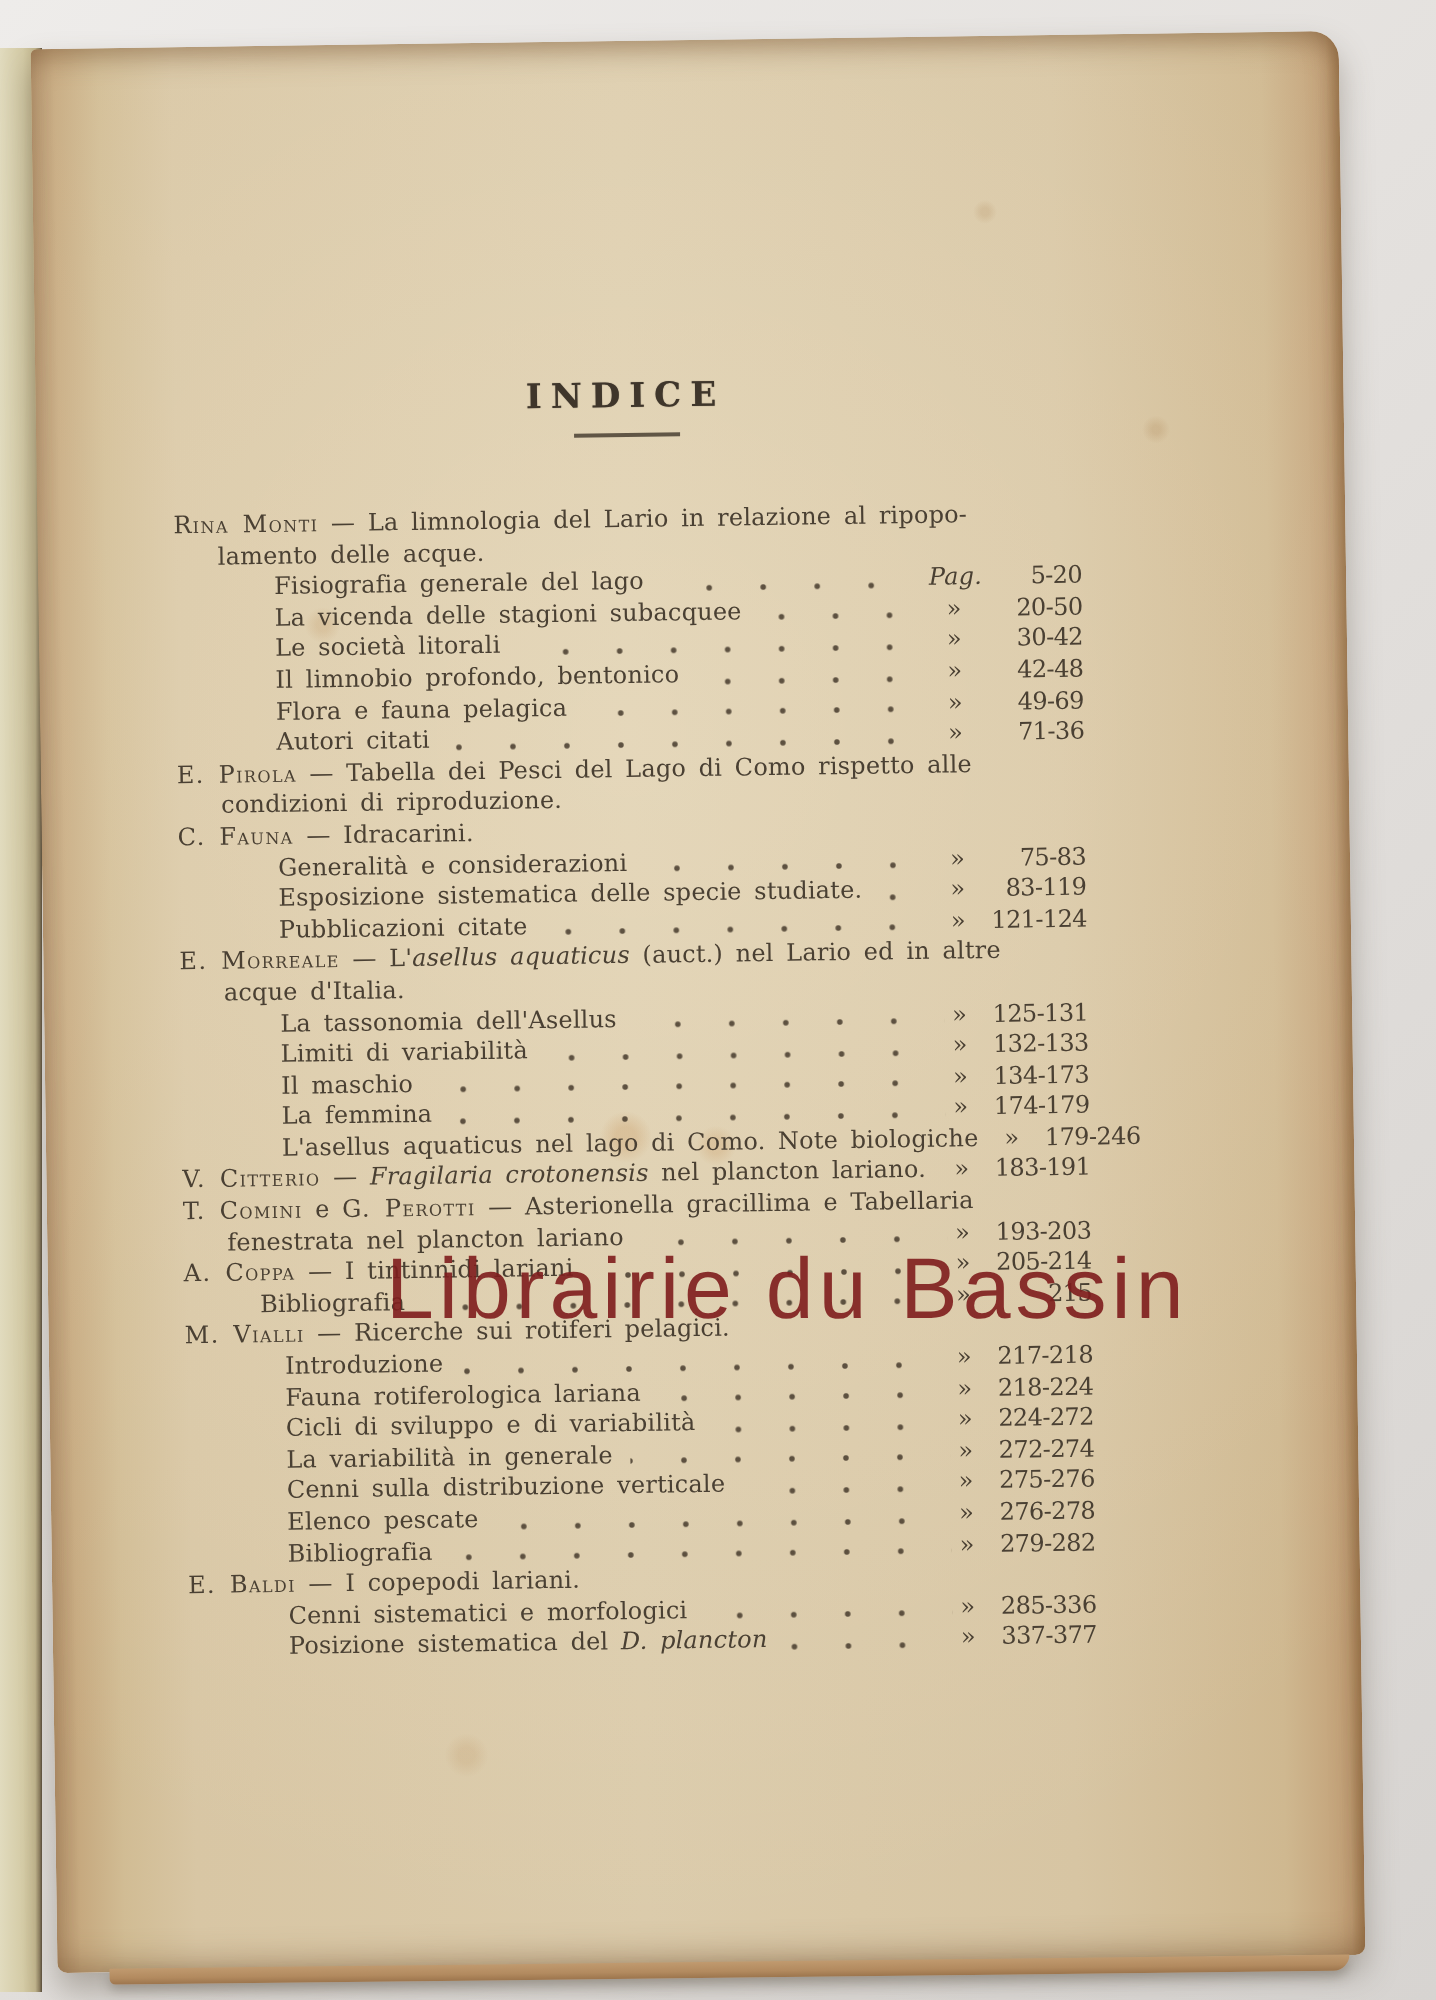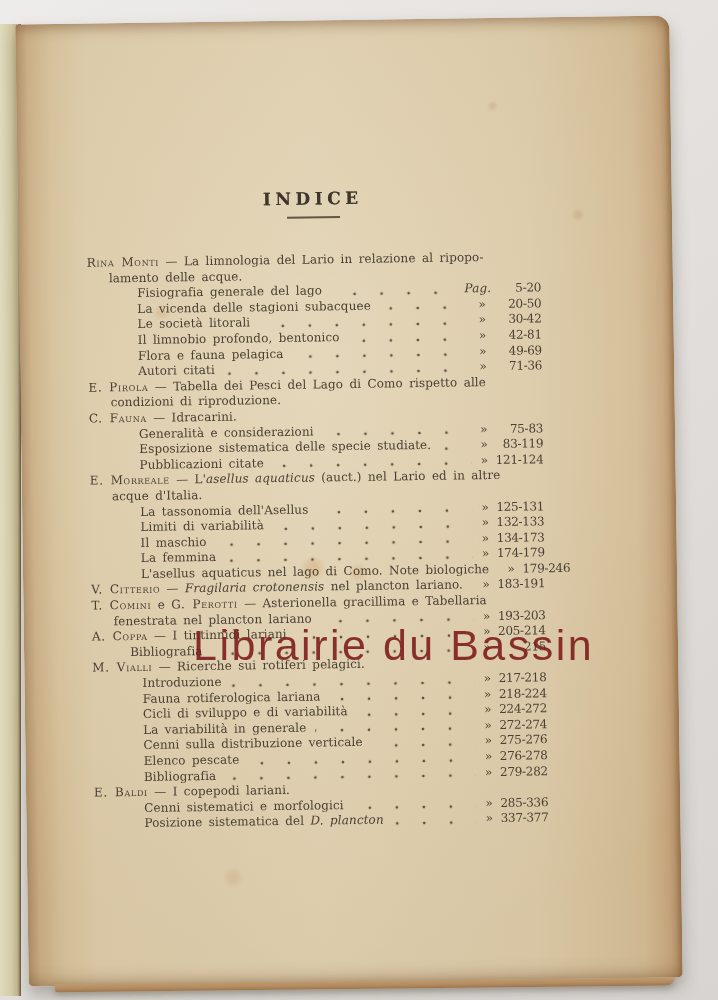--- a/index.html
+++ b/index.html
@@ -62,21 +62,21 @@
   .ind-1{padding-left:22px;}
   .ind-2{padding-left:38px;}
   .ind-3{padding-left:50px;}
   .sc{font-variant:small-caps;letter-spacing:0.7px;}
   .it{font-style:italic;}
   .dots{
     flex:1 1 10px;height:4px;align-self:flex-end;margin:0 4px 3px 9px;
     background-image:radial-gradient(circle at 2px 2px, rgba(70,58,44,0.85) 1.1px, rgba(70,58,44,0) 1.7px);
     background-size:27px 4px;background-repeat:repeat-x;background-position:right bottom;
   }
-  .ref{flex:0 0 18px;text-align:center;}
+  .ref{flex:0 0 18px;}
   .pages{flex:0 0 50px;text-align:right;letter-spacing:-0.3px;}
   .watermark{
     position:absolute;left:193px;top:608px;
     font-family:"Liberation Sans","DejaVu Sans",sans-serif;
     font-size:43px;line-height:1;font-weight:400;letter-spacing:2.5px;
     opacity:0.90;white-space:nowrap;pointer-events:none;
   }
 </style>
 </head>
 <body>
@@ -87,21 +87,21 @@
   <div class="title-wrap">
     <div class="page-title">INDICE</div>
     <div class="title-rule"></div>
   </div>
   <div class="content" id="index-content">
       <div class="row ind-0"><span class="label"><span class="sc">Rina Monti</span><span> — La limnologia del Lario in relazione al ripopo-</span></span></div>
       <div class="row ind-1"><span class="label"><span>lamento delle acque.</span></span></div>
       <div class="row ind-3"><span class="label"><span>Fisiografia generale del lago</span></span><span class="dots"></span><span class="ref it">Pag.</span><span class="pages">5-20</span></div>
       <div class="row ind-3"><span class="label"><span>La vicenda delle stagioni subacquee</span></span><span class="dots"></span><span class="ref">»</span><span class="pages">20-50</span></div>
       <div class="row ind-3"><span class="label"><span>Le società litorali</span></span><span class="dots"></span><span class="ref">»</span><span class="pages">30-42</span></div>
-      <div class="row ind-3"><span class="label"><span>Il limnobio profondo, bentonico</span></span><span class="dots"></span><span class="ref">»</span><span class="pages">42-81</span></div>
+      <div class="row ind-3"><span class="label"><span>Il limnobio profondo, bentonico</span></span><span class="dots"></span><span class="ref">»</span><span class="pages">42-48</span></div>
       <div class="row ind-3"><span class="label"><span>Flora e fauna pelagica</span></span><span class="dots"></span><span class="ref">»</span><span class="pages">49-69</span></div>
       <div class="row ind-3"><span class="label"><span>Autori citati</span></span><span class="dots"></span><span class="ref">»</span><span class="pages">71-36</span></div>
       <div class="row ind-0"><span class="label"><span class="sc">E. Pirola</span><span> — Tabella dei Pesci del Lago di Como rispetto alle</span></span></div>
       <div class="row ind-1"><span class="label"><span>condizioni di riproduzione.</span></span></div>
       <div class="row ind-0"><span class="label"><span class="sc">C. Fauna</span><span> — Idracarini.</span></span></div>
       <div class="row ind-3"><span class="label"><span>Generalità e considerazioni</span></span><span class="dots"></span><span class="ref">»</span><span class="pages">75-83</span></div>
       <div class="row ind-3"><span class="label"><span>Esposizione sistematica delle specie studiate.</span></span><span class="dots"></span><span class="ref">»</span><span class="pages">83-119</span></div>
       <div class="row ind-3"><span class="label"><span>Pubblicazioni citate</span></span><span class="dots"></span><span class="ref">»</span><span class="pages">121-124</span></div>
       <div class="row ind-0"><span class="label"><span class="sc">E. Morreale</span><span> — L'</span><span class="it">asellus aquaticus</span><span> (auct.) nel Lario ed in altre</span></span></div>
       <div class="row ind-1"><span class="label"><span>acque d'Italia.</span></span></div>

